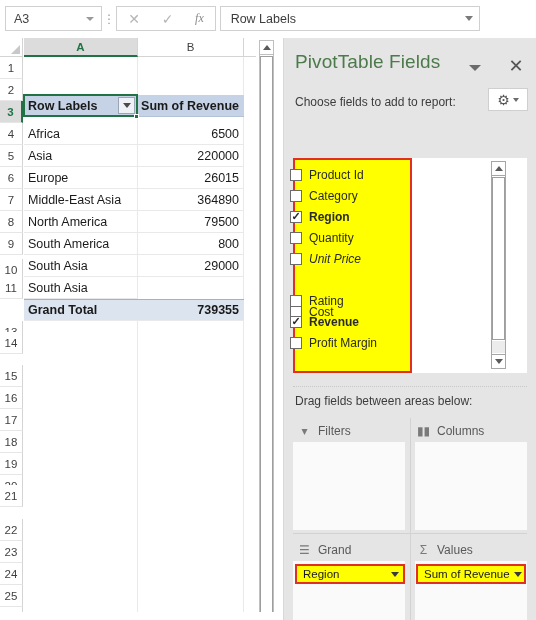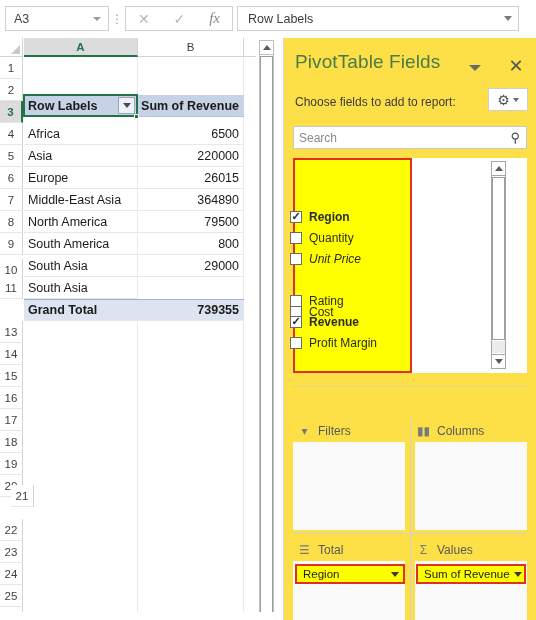--- a/index.html
+++ b/index.html
@@ -12,21 +12,21 @@
   }
   #app {
     position: relative;
     width: 536px; height: 620px;
     background: #ffffff;
   }
 
   
   .formula-row {
     position: absolute; left: 0; top: 0;
-    width: 536px; height: 37px;
+    width: 480px; height: 37px;
     background: #ffffff;
     display: flex; align-items: center;
   }
   .name-box {
     margin-left: 5px;
     width: 104px; height: 25px;
     border: 1px solid #d0d0d0;
     background: #ffffff;
     display: flex; align-items: center;
     padding: 0 4px 0 8px;
@@ -46,21 +46,21 @@
     letter-spacing: 0;
   }
   .fx-group {
     width: 108px; height: 25px;
     border: 1px solid #d0d0d0;
     background: #ffffff;
     display: flex; align-items: center; justify-content: space-around;
     color: #b5b5b5;
   }
   .fx-group .ic { font-size: 14px; line-height: 1; }
-  .fx-group .fxi { font-style: italic; font-family: "Liberation Serif", serif; font-size: 15px; color: #8a8a8a;}
+  .fx-group .fxi { font-style: italic; font-family: "Liberation Serif", serif; font-size: 12px; color: #8a8a8a;}
   .formula-input {
     margin-left: 4px;
     width: 282px; height: 25px;
     border: 1px solid #d0d0d0;
     background: #ffffff;
     display: flex; align-items: center;
     padding: 0 6px 0 10px;
     font-size: 12.5px; color: #3c3c3c;
   }
   .formula-input .fi-text { flex: 1; }
@@ -197,21 +197,21 @@
     position: absolute; left: 0; top: 15px;
     width: 13px; height: 560px;
     background: #ffffff;
     border: 1px solid #9e9e9e;
   }
 
   
   .panel {
     position: absolute; left: 283px; top: 38px;
     width: 253px; height: 582px;
-    background: #fde047;
+    background: #e5e5e5;
     border-left: 1px solid #d8d8d8;
   }
   .panel-title {
     position: absolute; left: 11px; top: 13px;
     font-size: 19px; color: #4d7a4b;
     font-weight: normal;
     letter-spacing: 0.1px;
   }
   .panel-caret {
     position: absolute; left: 185px; top: 27px;
@@ -412,28 +412,28 @@
     <div class="rowhead" style="top:85px;">4</div>
     <div class="rowhead" style="top:107px;">5</div>
     <div class="rowhead" style="top:129px;">6</div>
     <div class="rowhead" style="top:151px;">7</div>
     <div class="rowhead" style="top:173px;">8</div>
     <div class="rowhead" style="top:195px;">9</div>
     <div class="rowhead" style="top:221px;">10</div>
     <div class="rowhead" style="top:239px;">11</div>
     <div class="rowhead" style="top:261px;margin-top:22px;">12</div>
     <div class="rowhead" style="top:283px;">13</div>
-    <div class="rowhead" style="top:305px;">14</div>
+    <div class="rowhead" style="top:294px;">14</div>
     <div class="rowhead" style="top:327px;">15</div>
     <div class="rowhead" style="top:349px;">16</div>
     <div class="rowhead" style="top:371px;">17</div>
     <div class="rowhead" style="top:393px;">18</div>
     <div class="rowhead" style="top:415px;">19</div>
     <div class="rowhead" style="top:437px;">20</div>
-    <div class="rowhead" style="top:447px;margin-left:11px;">21</div>
+    <div class="rowhead" style="top:447px;">21</div>
     <div class="rowhead" style="top:481px;">22</div>
     <div class="rowhead" style="top:503px;">23</div>
     <div class="rowhead" style="top:525px;">24</div>
     <div class="rowhead" style="top:547px;">25</div>
     <div class="rowhead" style="top:569px;">26</div>
 
     <div class="cell a hdr" style="top:57px;">Row Labels</div>
     <div class="cell b hdr" style="top:57px;">Sum of Revenue</div>
 
     <div class="cell a" style="top:85px;">Africa</div>
@@ -472,29 +472,33 @@
     <div class="panel-title">PivotTable Fields</div>
     <div class="panel-caret"></div>
     <div class="panel-close">✕</div>
 
     <div class="choose-label">Choose fields to add to report:</div>
     <div class="gear-box">
       <span class="gear-glyph">⚙</span>
       <span class="gear-caret"></span>
     </div>
 
-    <div class="search-box">
-      <span class="sb-text">Search</span>
-      <span class="search-icon">⚲</span>
-    </div>
 
     <div class="fields-area-right"></div>
 
     <div class="field-list-hl"></div>
 
+    <div class="field-row" style="top:126px;">
+      <span class="chk"></span>
+      <span>Product Id</span>
+    </div>
+    <div class="field-row" style="top:147px;">
+      <span class="chk"></span>
+      <span>Category</span>
+    </div>
     <div class="field-row on" style="top:168px;">
       <span class="chk">✓</span>
       <span>Region</span>
     </div>
     <div class="field-row" style="top:189px;justify-content:space-between;">
       <span class="chk"></span>
       <span>Quantity</span>
     </div>
     <div class="field-row" style="top:210px;font-style:italic;">
       <span class="chk"></span>
@@ -522,39 +526,40 @@
           <span class="tri-up"></span>
         </div>
       <div class="ls-thumb"></div>
       <div class="ls-track"></div>
       <div class="ls-dn">
           <span class="tri-dn"></span>
         </div>
     </div>
 
     <div class="drag-sep"></div>
+    <div class="drag-label">Drag fields between areas below:</div>
 
     <div class="zone-head" style="left:14px; top:386px;">
       <span class="zone-ic">▾</span>
       <span>Filters</span>
     </div>
     <div class="zone" style="left:9px; top:404px; width:112px; height:88px;"></div>
 
     <div class="zone-head" style="left:133px; top:386px;">
       <span class="zone-ic">▮▮</span>
       <span>Columns</span>
     </div>
     <div class="zone" style="left:131px; top:404px; width:112px; height:88px;"></div>
 
     <div class="zone-div-v"></div>
     <div class="zone-div-h"></div>
 
     <div class="zone-head" style="left:14px; top:505px;">
       <span class="zone-ic">☰</span>
-      <span>Total</span>
+      <span>Grand</span>
     </div>
     <div class="zone" style="left:9px; top:523px; width:112px; height:66px;"></div>
     <div class="pill" style="left:11px; top:526px; width:110px;">
       <span class="p-text">Region</span>
       <span class="p-caret"></span>
     </div>
 
     <div class="zone-head" style="left:133px; top:505px;">
       <span class="zone-ic">Σ</span>
       <span>Values</span>

